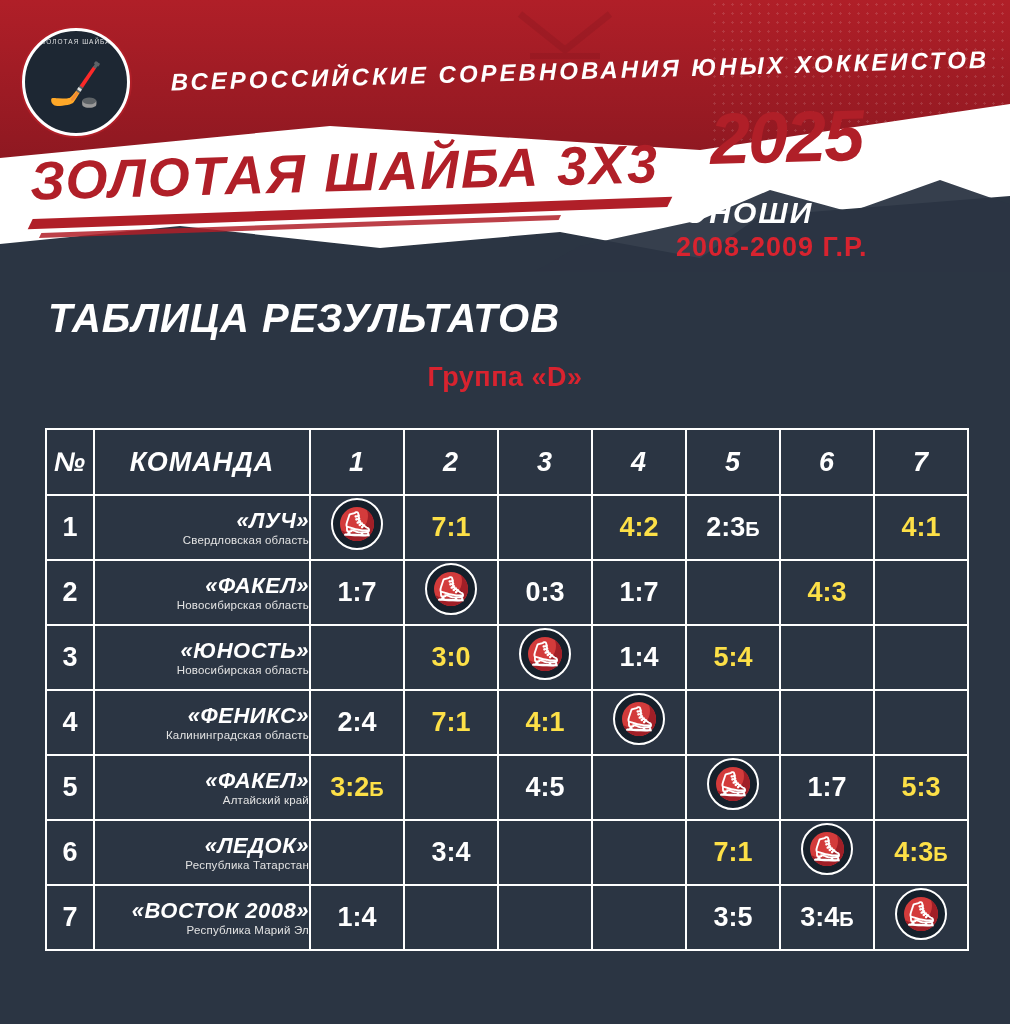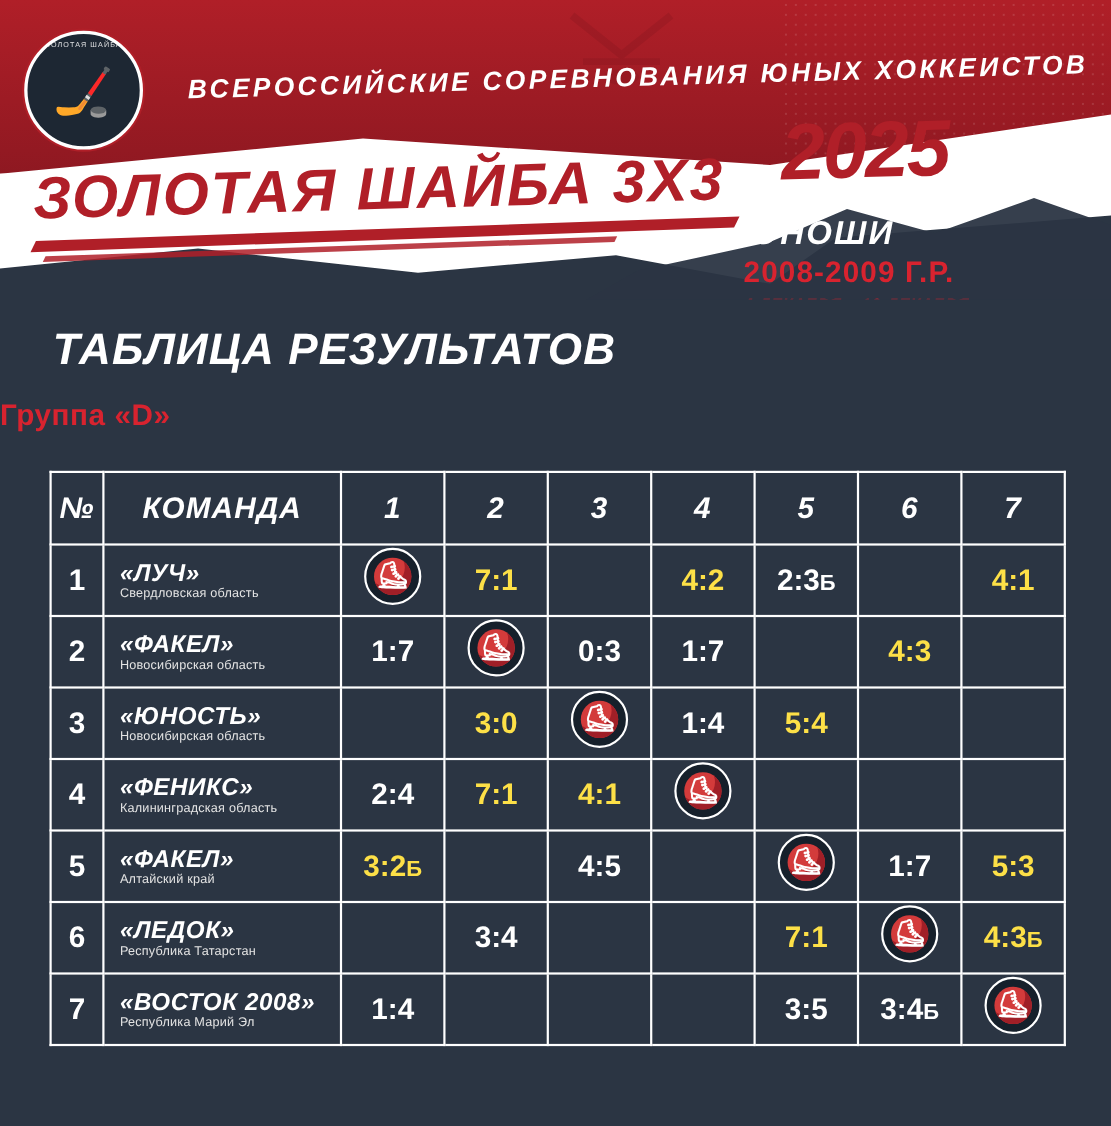--- a/index.html
+++ b/index.html
@@ -167,21 +167,21 @@
     font-size: 40px;
     font-weight: bold;
     font-style: italic;
     color: #ffffff;
     letter-spacing: 1px;
   }
   .group-title {
     position: absolute;
     left: 0; top: 362px;
     width: 1010px;
-    text-align: left;
+    text-align: center;
     font-size: 27px;
     font-weight: bold;
     color: #d8232f;
     letter-spacing: .5px;
   }
 
   
   .tbl {
     position: absolute;
     left: 45px; top: 428px;
@@ -206,21 +206,21 @@
     letter-spacing: 1px;
   }
   .col-num { width: 48px; }
   .col-team { width: 216px; }
   .col-g { width: 94px; }
 
   .th-num { font-size: 26px; }
   .th-team { font-size: 28px; }
 
   td.team-cell {
-    text-align: left;
+    text-align: right;
     padding-left: 14px;
   }
   .team-name {
     font-size: 22px;
     font-weight: bold;
     font-style: italic;
     color: #ffffff;
     letter-spacing: .5px;
     line-height: 1.05;
   }

